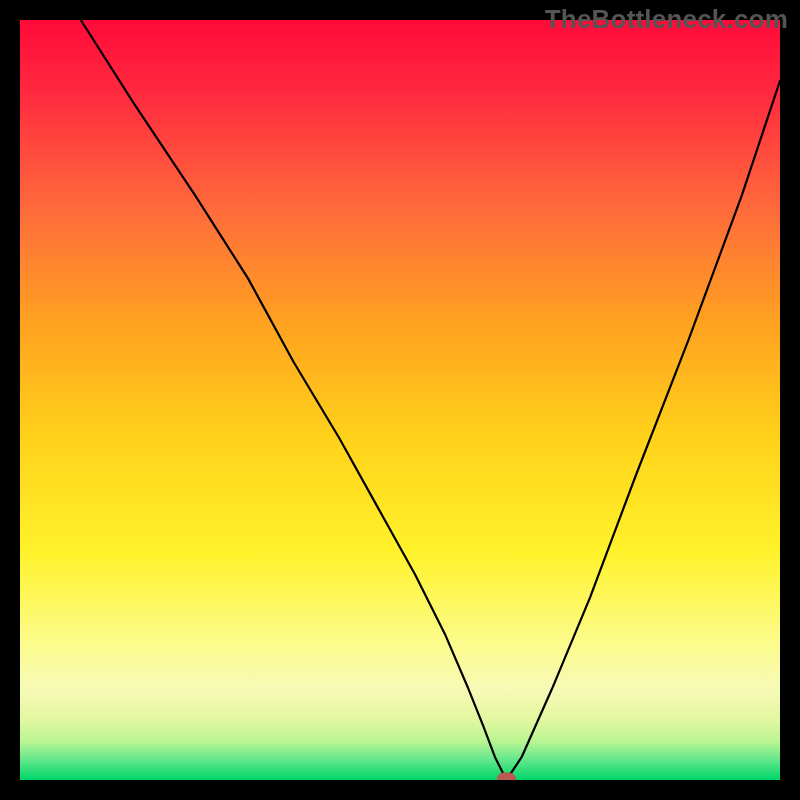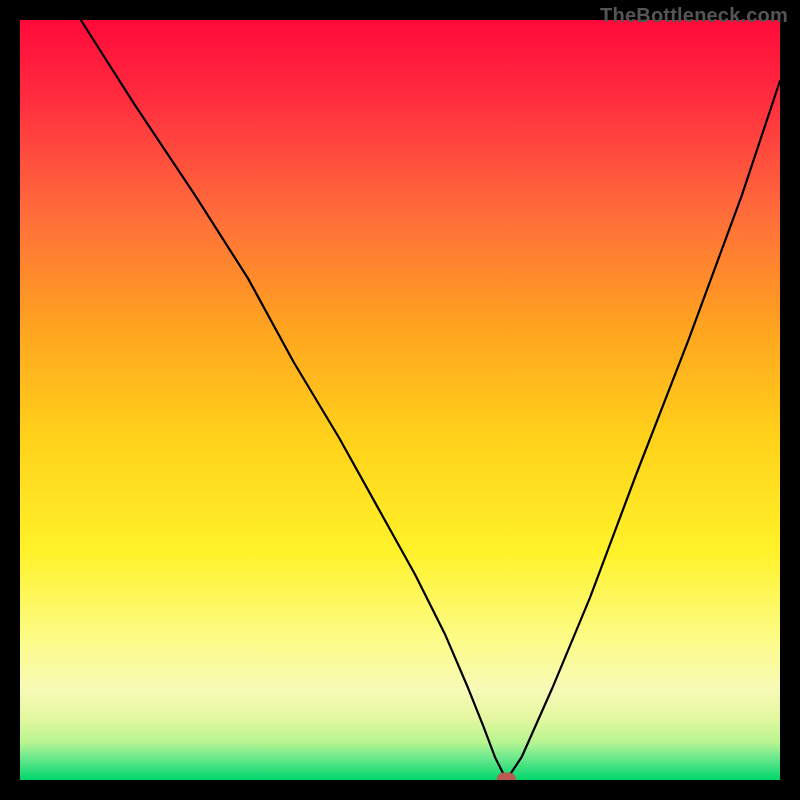--- a/index.html
+++ b/index.html
@@ -15,21 +15,21 @@
     position: relative;
     width: 800px;
     height: 800px;
     background: #000;
   }
   .watermark {
     position: absolute;
     top: 4px;
     right: 12px;
     color: #555;
-    font-size: 20px;
+    font-size: 26px;
     font-weight: 600;
     letter-spacing: 0.2px;
     z-index: 30;
   }
   .plot-area {
     position: absolute;
     left: 20px;
     top: 20px;
     width: 760px;
     height: 760px;

